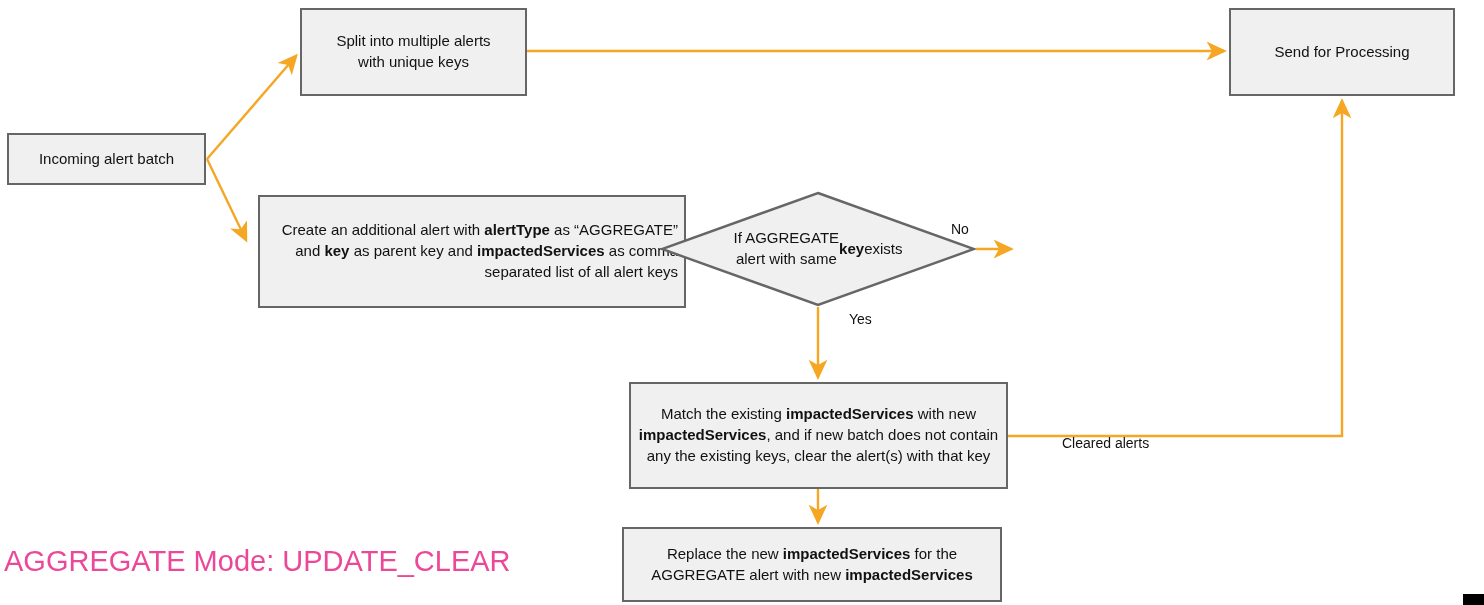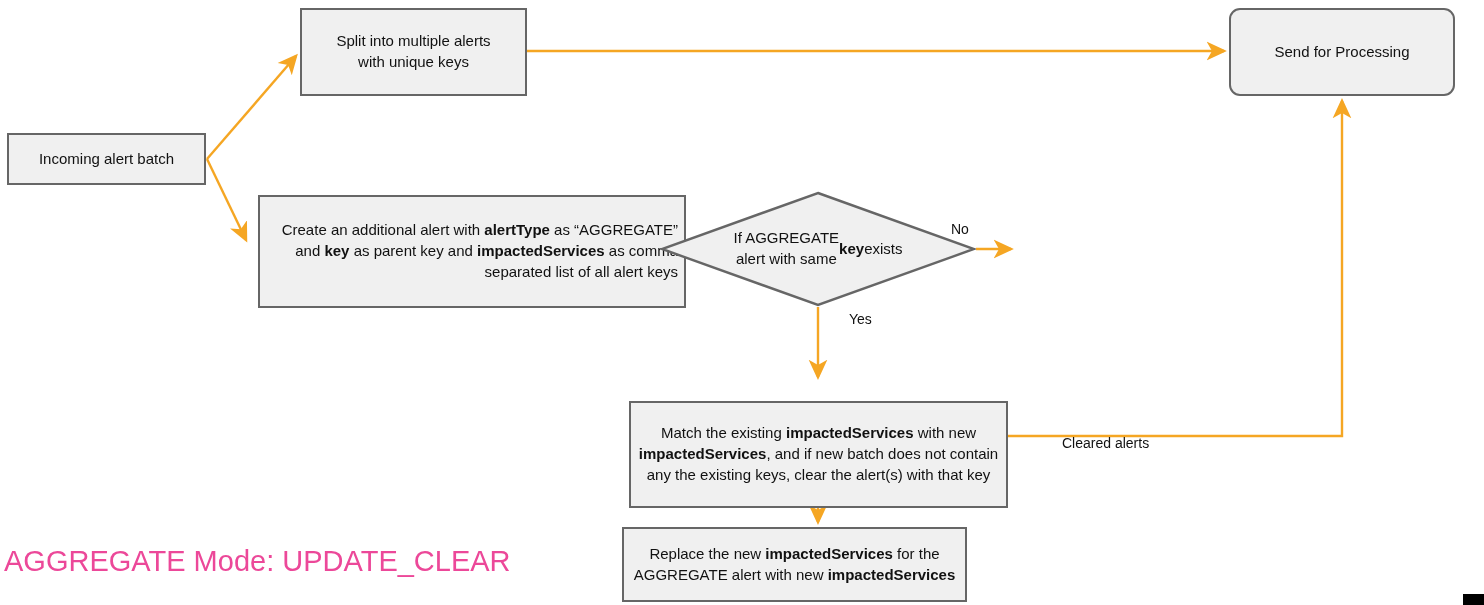--- a/index.html
+++ b/index.html
@@ -113,41 +113,41 @@
   </svg>
 
   <div class="node" style="left:7px; top:133px; width:199px; height:52px;">
     <span class="txt">Incoming alert batch</span>
   </div>
 
   <div class="node" style="left:300px; top:8px; width:227px; height:88px;">
     <span class="txt">Split into multiple alerts<br>with unique keys</span>
   </div>
 
-  <div class="node" style="left:1229px; top:8px; width:226px; height:88px;border-radius:11px;">
+  <div class="node" style="left:1229px; top:8px; width:226px; height:88px;">
     <span class="txt">Send for Processing</span>
   </div>
 
   <div class="node" style="left:258px; top:195px; width:428px; height:113px;text-align:right;">
     <span class="txt">Create an additional alert with <b>alertType</b> as “AGGREGATE” and <b>key</b> as parent key and <b>impactedServices</b> as comma separated list of all alert keys</span>
   </div>
 
   <div class="diamond-wrap" style="left:660px; top:191px; width:316px; height:116px;">
     <svg width="316" height="116" viewBox="0 0 316 116">
       <polygon points="158,2 314,58 158,114 2,58" fill="#f0f0f0" stroke="#666666" stroke-width="2.4"></polygon>
     </svg>
     <div class="diamond-label">If AGGREGATE<br>alert with same<br><b>key</b> exists</div>
   </div>
 
 
-  <div class="node" style="left:629px; top:382px; width:379px; height:107px;margin-top:19px;">
+  <div class="node" style="left:629px; top:382px; width:379px; height:107px;">
     <span class="txt">Match the existing <b>impactedServices</b> with new <b>impactedServices</b>, and if new batch does not contain any the existing keys, clear the alert(s) with that key</span>
   </div>
 
-  <div class="node" style="left:622px; top:527px; width:345px; height:75px;">
+  <div class="node" style="left:622px; top:527px; width:380px; height:75px;">
     <span class="txt">Replace the new <b>impactedServices</b> for the AGGREGATE alert with new <b>impactedServices</b></span>
   </div>
 
   <div class="edge-label" style="left:951px; top:221px;">No</div>
 
   <div class="edge-label" style="left:825px; top:311px;margin-left:24px;">Yes</div>
 
   <div class="edge-label" style="left:1062px; top:411px;margin-top:24px;">Cleared alerts</div>
 
   <div class="caption" style="left:4px; top:545px;">AGGREGATE Mode: UPDATE_CLEAR</div>

